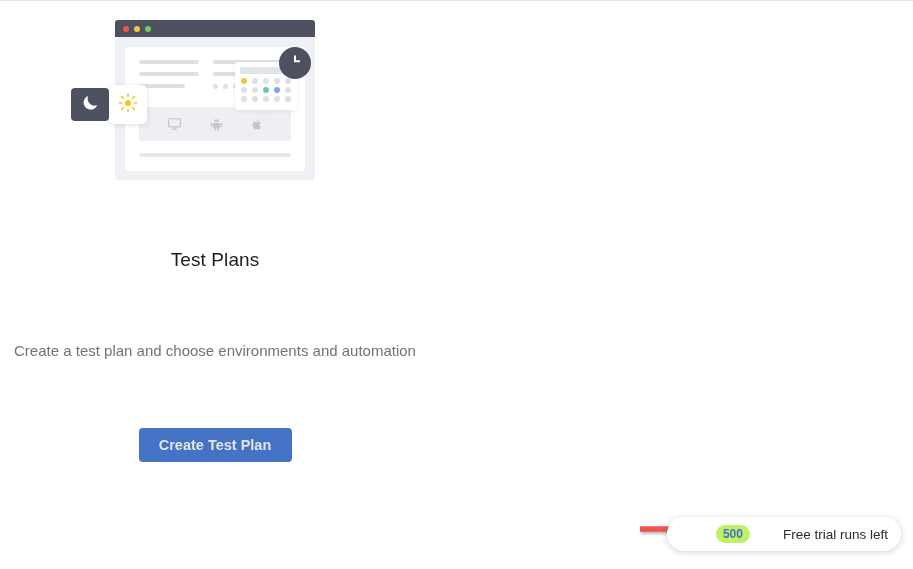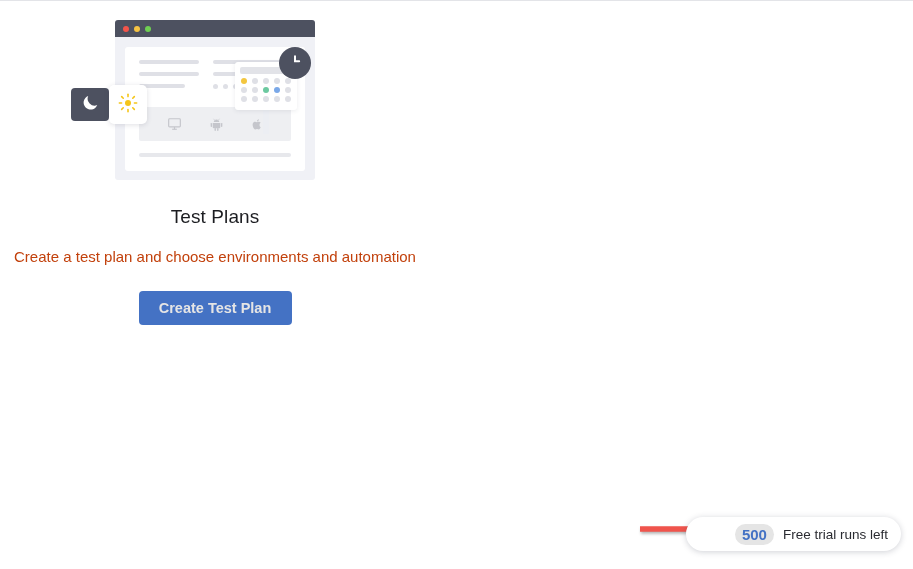--- a/index.html
+++ b/index.html
@@ -22,20 +22,21 @@
 
   
   .empty-state {
     position: absolute;
     left: 0;
     top: 0;
     width: 430px;
     display: flex;
     flex-direction: column;
     align-items: center;
+    gap: 43px;
   }
 
   
   .illustration {
     position: relative;
     width: 300px;
     height: 175px;
     margin-top: 14px;
     margin-left: 4px;
   }
@@ -201,23 +202,23 @@
 
   
   .title {
     margin-top: 16px;
     font-size: 19px;
     color: #1c1d21;
     font-weight: 400;
     letter-spacing: 0.1px;
   }
   .subtitle {
-    margin-top: 20px;
+    margin-top: 28px;
     font-size: 15px;
-    color: #c2410c;
+    color: #737373;
     font-weight: 400;
     white-space: nowrap;
     text-align: center;
   }
   .cta-button {
     margin-top: 26px;
     width: 153px;
     height: 34px;
     background: #4472c4;
     color: #e5e5e5;
@@ -237,33 +238,34 @@
     height: 34px;
     background: #ffffff;
     border-radius: 17px;
     box-shadow: 0 1px 6px rgba(40,45,70,0.22);
     display: flex;
     align-items: center;
     padding: 0 13px 0 7px;
     gap: 9px;
   }
   .trial-count {
-    background: #e5e5e5;
+    background: #bef264;
     color: #4472c4;
-    font-size: 15px;
+    font-size: 12px;
     font-weight: 700;
     border-radius: 11px;
     padding: 3px 7px;
     line-height: 1;
     margin-left: 42px;
   }
   .trial-text {
     font-size: 13.5px;
     color: #2a2b31;
     white-space: nowrap;
+    margin-left: 24px;
   }
 
   .pointer-arrow {
     position: absolute;
     right: 170px;
     bottom: 27px;
     width: 105px;
     height: 26px;
     filter: drop-shadow(1px 2px 1.5px rgba(0,0,0,0.30));
   }

